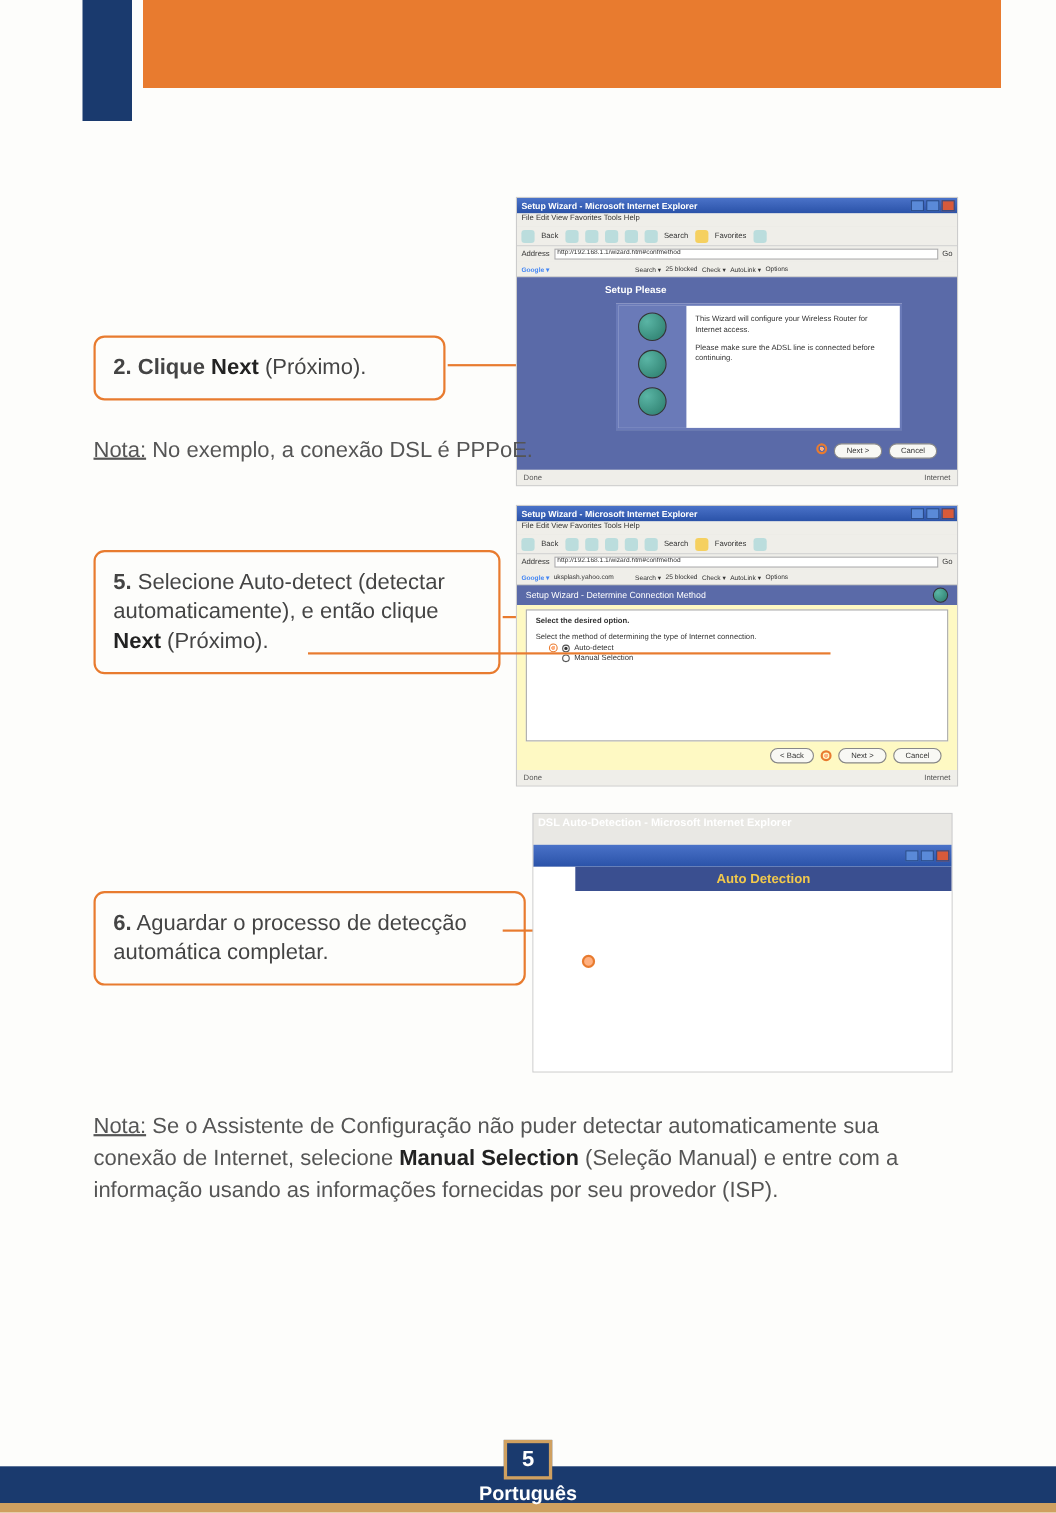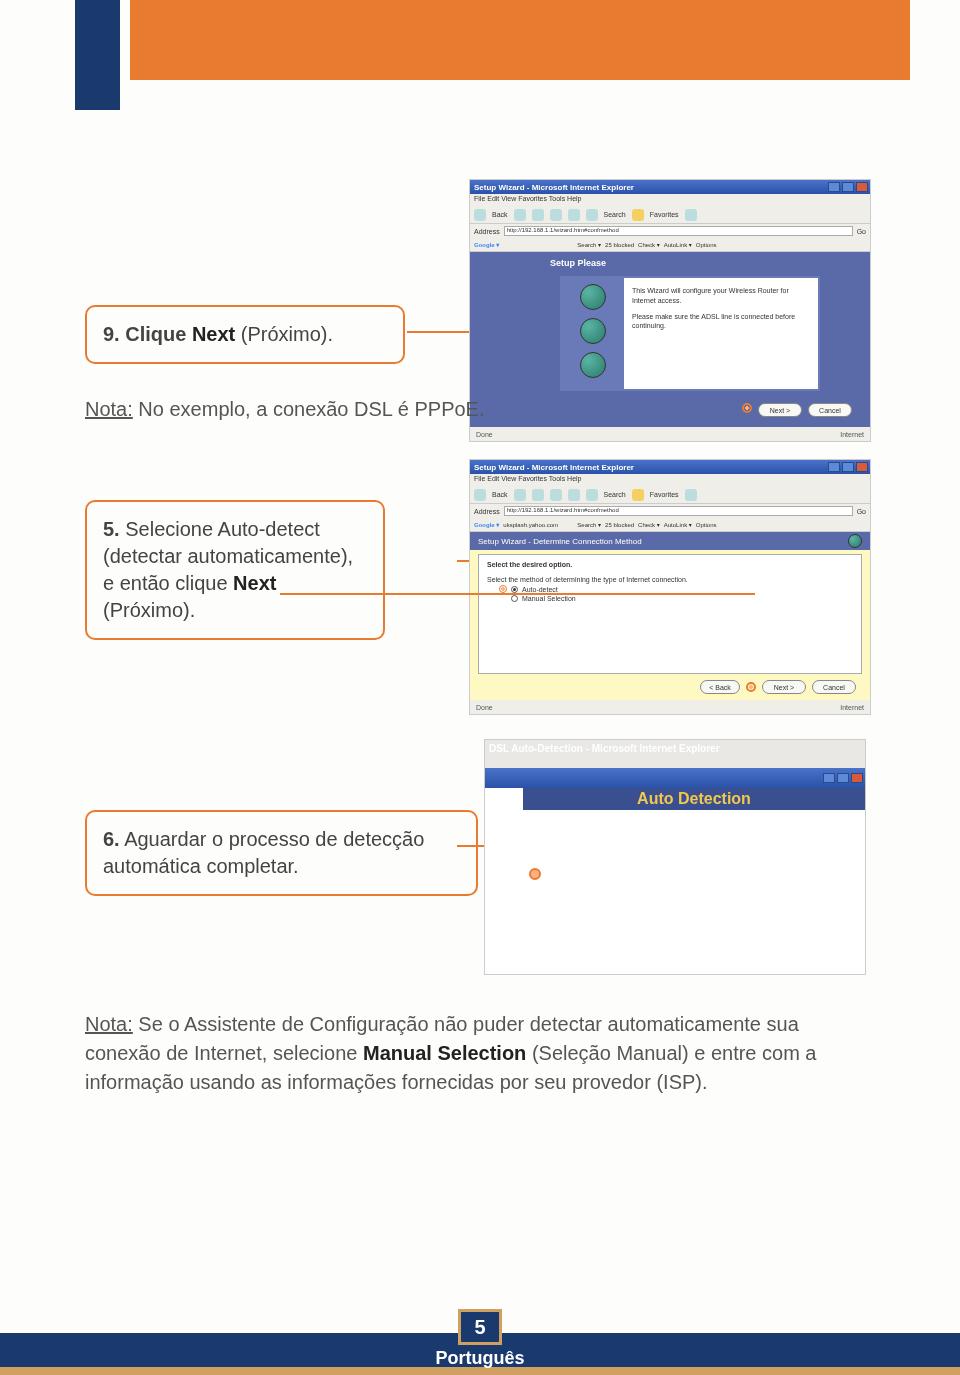--- a/index.html
+++ b/index.html
@@ -252,21 +252,21 @@
   }
 
   
   .shot3 .titlebar { height: 20px; margin-top: 28px; }
   .shot3 .titlebar .titletext { font-size: 10px; top: 3px; }
   .shot3 .client { height: 186px; background: #fff; }
   .shot3 .autohead {
     height: 22px;
     background: #3a4f90;
     color: #f2c94c;
-    font-size: 16px;
+    font-size: 12px;
     font-weight: bold;
     display: flex; align-items: center; justify-content: center; margin-left: 38px;
   }
   .shot3 .detbox {
     position: absolute;
     top: 62px; left: 56px;
     width: 260px; height: 55px;
     background: #2a3a6e;
     display: flex; align-items: center;
     padding: 6px 10px;
@@ -329,21 +329,21 @@
 </style>
 </head>
 <body>
 
 <div class="header-band">
   <div class="header-navy"></div>
   <div class="header-orange"></div>
 </div>
 
 <div class="step-box" style="top:305px; left:85px; width:320px;">
-  <span><span class="num">9. Clique </span><span class="bold">Next</span><span> (Próximo).</span></span>
+  <span><span class="num">2. Clique </span><span class="bold">Next</span><span> (Próximo).</span></span>
 </div>
 <div class="line" style="top:331px; left:407px; width:240px;"></div>
 
 <div class="shot shot1" style="top:180px; left:470px; width:400px;">
   <div class="titlebar">
     <span class="titletext">Setup Wizard - Microsoft Internet Explorer</span>
     <div class="winbtn"></div>
     <div class="winbtn"></div>
     <div class="winbtn close"></div>
   </div>
@@ -398,21 +398,21 @@
   <div class="statusbar">
     <span>Done</span>
     <span>Internet</span>
   </div>
 </div>
 
 <div class="note" style="top:395px; left:85px;">
   <span class="und">Nota:</span><span> No exemplo, a conexão DSL é PPPoE.</span>
 </div>
 
-<div class="step-box" style="top:500px; left:85px; width:300px;padding-left:16px;">
+<div class="step-box" style="top:500px; left:85px; width:370px;padding-left:16px;">
   <span><span class="num">5.</span><span> Selecione Auto-detect (detectar automaticamente), e então clique </span><span class="bold">Next</span><span> (Próximo).</span></span>
 </div>
 <div class="line" style="top:560px; left:457px; width:112px;"></div>
 
 <div class="shot shot2" style="top:460px; left:470px; width:400px;">
   <div class="titlebar">
     <span class="titletext">Setup Wizard - Microsoft Internet Explorer</span>
     <div class="winbtn"></div>
     <div class="winbtn"></div>
     <div class="winbtn close"></div>

